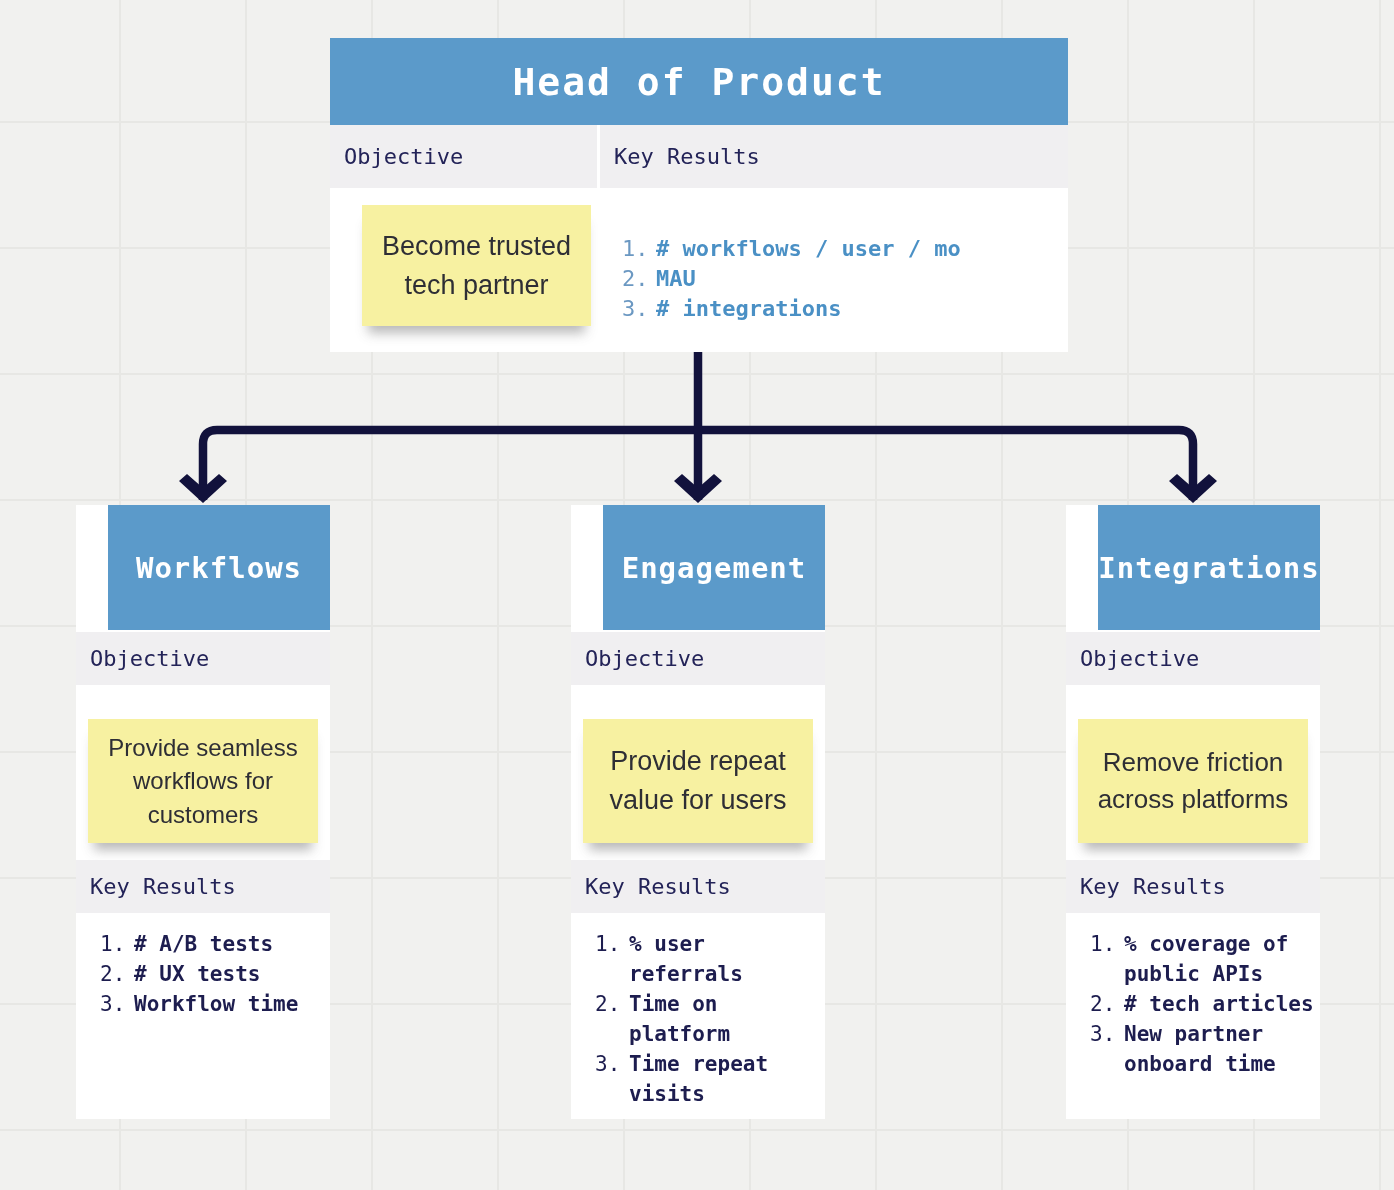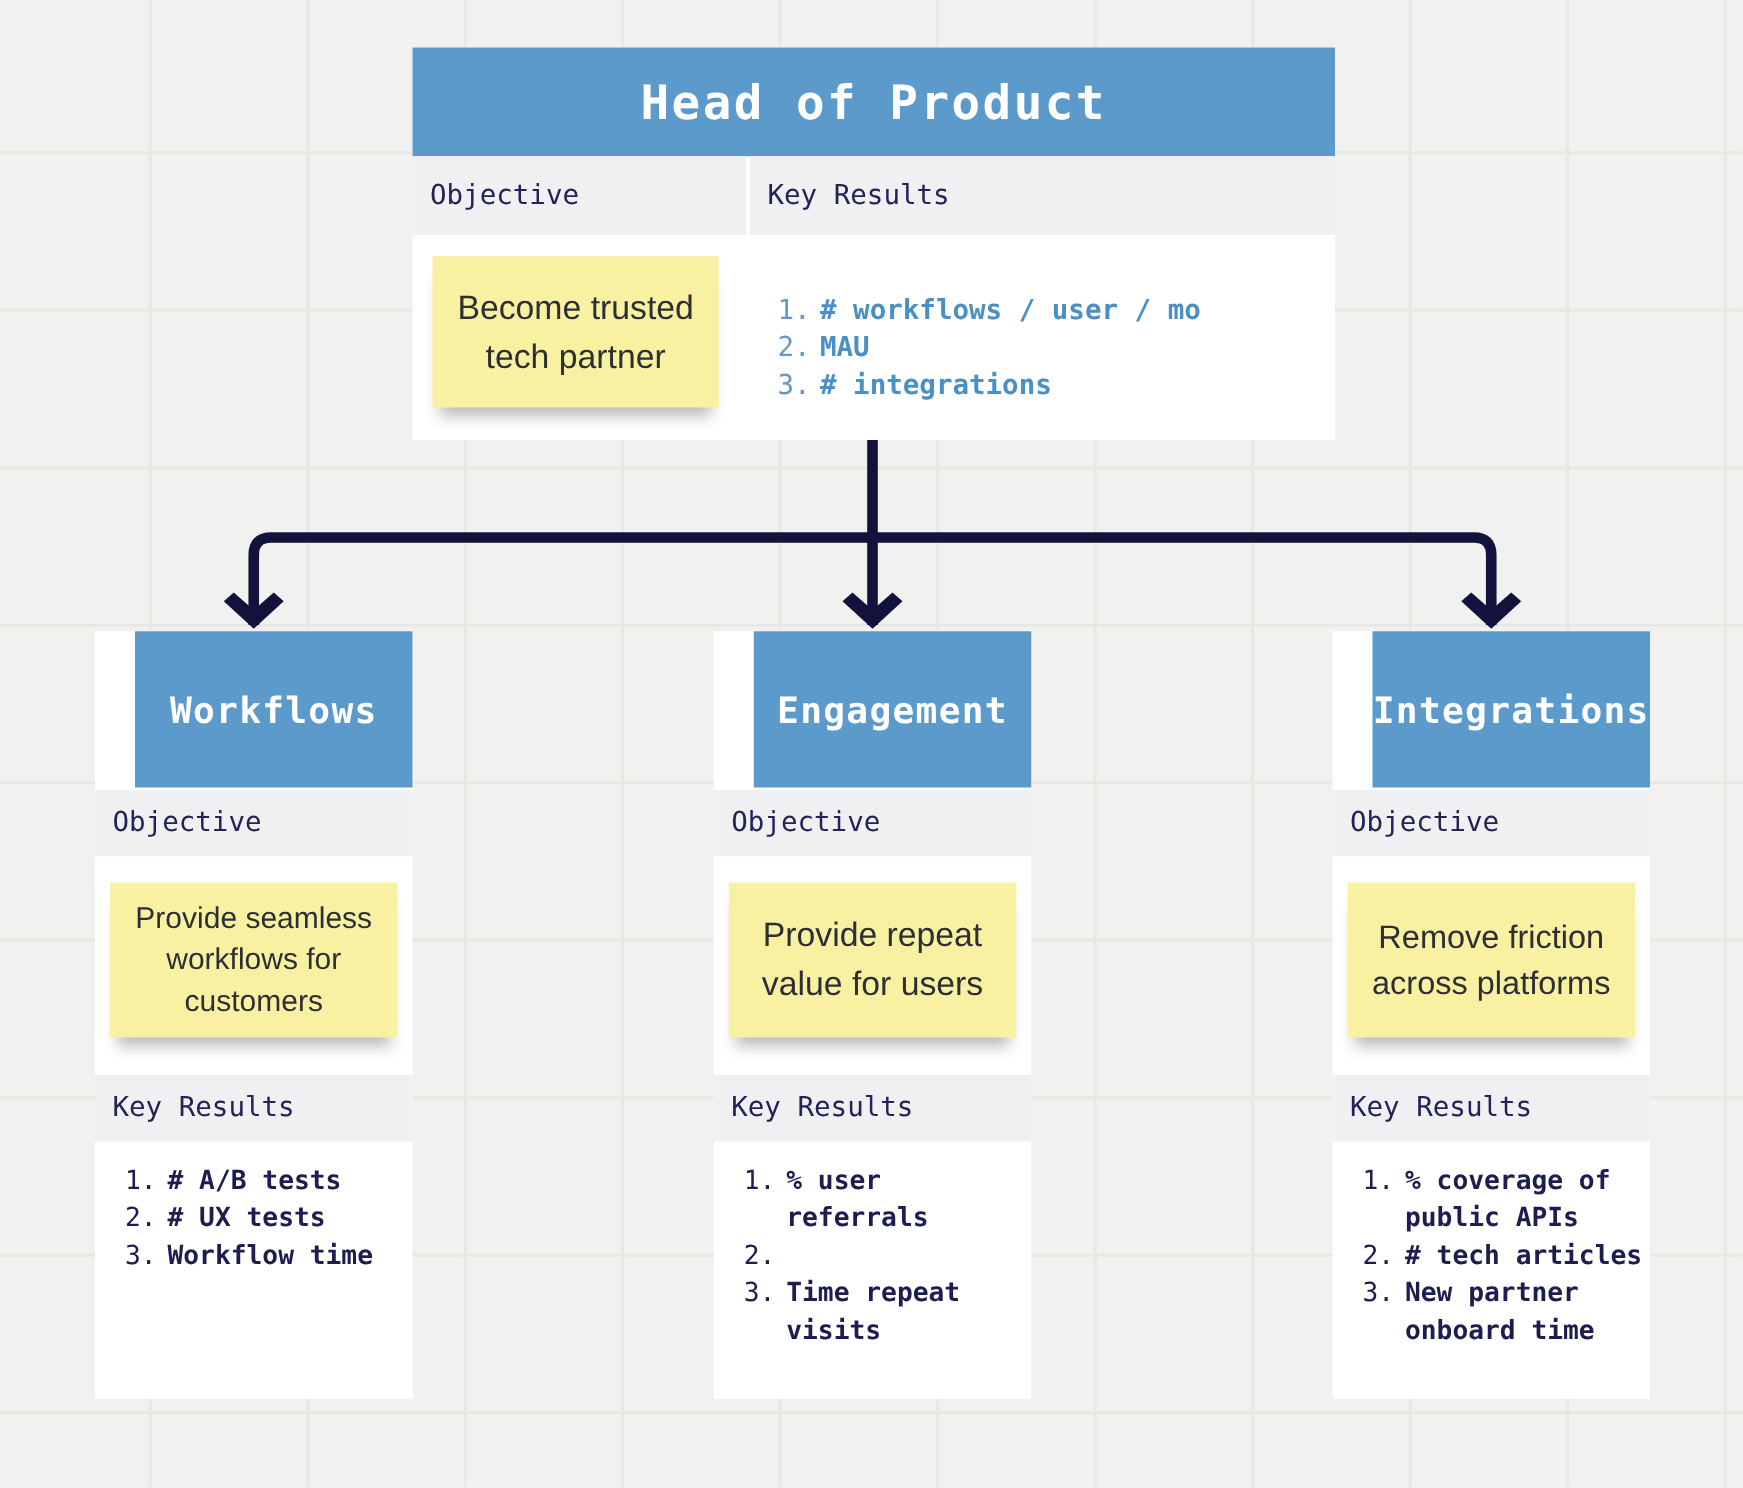--- a/index.html
+++ b/index.html
@@ -34,35 +34,35 @@
     padding-left:14px;box-sizing:border-box;color:var(--label-navy);font-size:22px;
   }
   .root .band.obj{width:267px;flex:none;}
   .root .band.kr{flex:1;}
   .sticky{
     position:absolute;background:var(--sticky-yellow);color:var(--sticky-text);
     font-family:"Liberation Sans","DejaVu Sans",sans-serif;
     display:flex;align-items:center;justify-content:center;text-align:center;
     box-shadow:0 13px 11px -6px rgba(70,70,70,.38);
   }
-  .root .sticky{left:16px;top:167px;width:229px;height:121px;font-size:27px;line-height:1.42;}
+  .root .sticky{left:32px;top:167px;width:229px;height:121px;font-size:27px;line-height:1.42;}
   .kr-list{position:absolute;display:flex;flex-direction:column;margin:0;padding:0;list-style:none;}
   .kr-item{display:flex;line-height:30px;}
   .kr-num{width:34px;flex:none;}
   .root .kr-list{left:292px;top:196px;}
   .root .kr-num{color:var(--kr-blue-muted);font-size:22px;}
   .root .kr-text{color:var(--kr-blue);font-weight:bold;font-size:22px;white-space:nowrap;}
   
   .child{width:254px;height:614px;top:505px;}
   .child-0{left:76px;} .child-1{left:571px;} .child-2{left:1066px;}
   .child .card-header{height:125px;font-size:29px;letter-spacing:1px;margin-left:32px;}
   .child .band{position:absolute;left:0;right:0;height:53px;}
   .child .band.obj{top:127px;}
   .child .band.kr{top:355px;}
-  .child .sticky{left:12px;top:201px;width:230px;height:124px;}
+  .child .sticky{left:12px;top:214px;width:230px;height:124px;}
   .sticky.fs24{font-size:24px;line-height:1.38;}
   .sticky.fs26{font-size:26px;line-height:1.42;}
   .sticky.fs27{font-size:27px;line-height:1.45;}
   .child .kr-list{left:24px;right:5px;top:424px;}
   .child .kr-num{color:var(--navy-text);font-size:21px;}
   .child .kr-text{color:var(--navy-text);font-weight:bold;font-size:21px;}
 </style>
 </head>
 <body>
 
@@ -149,20 +149,21 @@
     <div class="band kr">
       <span>Key Results</span>
     </div>
     <ol class="kr-list">
       <li class="kr-item">
         <span class="kr-num">1.</span>
         <span class="kr-text">% user referrals</span>
       </li>
       <li class="kr-item">
         <span class="kr-num">2.</span>
+        <span class="kr-text">Time on platform</span>
       </li>
       <li class="kr-item">
         <span class="kr-num">3.</span>
         <span class="kr-text">Time repeat visits</span>
       </li>
     </ol>
   </section>
 
   <section class="card child child-2">
     <header class="card-header">

